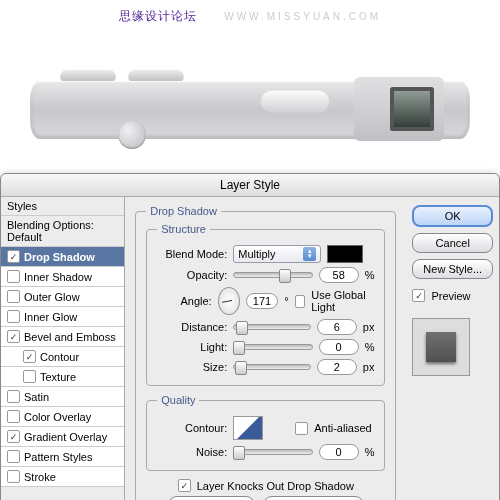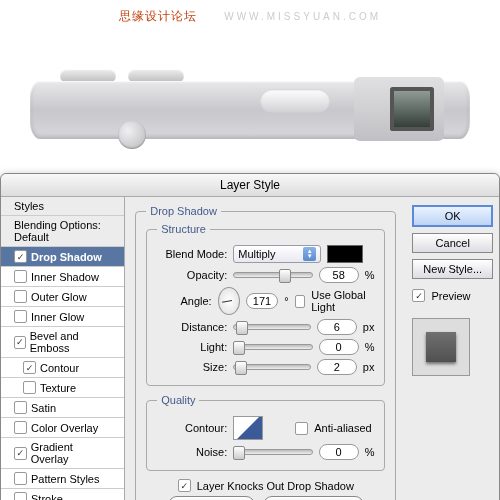--- a/index.html
+++ b/index.html
@@ -1,31 +1,31 @@
 <!DOCTYPE html>
 <html><head>
 <meta charset="utf-8">
 <style>
 body{margin:0;font-family:"Lucida Grande",Arial,sans-serif;font-size:11px;background:#fff;color:#000}
 .hdr{text-align:center;padding:8px 0;font-size:12px}
-.hdr .cn{color:#c2410c;letter-spacing:1px}
+.hdr .cn{color:#4c1d95;letter-spacing:1px}
 .hdr .url{font-family:Arial;font-size:10px;letter-spacing:3px;color:#ccc;margin-left:24px}
 .camera{height:120px;position:relative;margin:0 30px}
 .cambody{position:absolute;top:48px;left:0;right:0;height:58px;background:linear-gradient(#e8e8ea,#c8c8cc,#d8d8dc);border-radius:10px/18px;box-shadow:inset 0 1px 2px #fff,inset 0 -2px 4px rgba(0,0,0,.2)}
 .dial{position:absolute;top:36px;width:56px;height:14px;background:linear-gradient(#eee,#bbb);border-radius:7px;box-shadow:inset 0 1px 1px #fff}
 .dial.d1{left:30px}.dial.d2{left:98px}
 .knob{position:absolute;top:88px;left:88px;width:28px;height:28px;border-radius:50%;background:radial-gradient(circle at 35% 35%,#f0f0f2,#b8b8bc);box-shadow:inset 0 -1px 2px rgba(0,0,0,.3)}
 .flash{position:absolute;top:56px;left:230px;width:70px;height:24px;border-radius:12px;background:linear-gradient(#fff,#d0d0d4);box-shadow:inset 0 1px 2px rgba(0,0,0,.2)}
 .view{position:absolute;top:44px;right:26px;width:90px;height:64px;background:linear-gradient(#e0e0e2,#c0c0c4);border-radius:6px}
 .view::after{content:"";position:absolute;top:10px;right:10px;width:44px;height:44px;background:linear-gradient(#9aa5a0,#2a3530);border-radius:3px;box-shadow:inset 0 0 0 4px #555}
 .dialog{border:1px solid #888;border-radius:6px 6px 0 0;margin-top:20px;background:#ececec;box-shadow:0 2px 8px rgba(0,0,0,.3)}
 .title{background:linear-gradient(#f8f8f8,#ddd);text-align:center;padding:4px;border-bottom:1px solid #aaa;border-radius:6px 6px 0 0;font-size:12px}
 .body{display:flex}
 .styles{width:130px;border-right:1px solid #aaa}
-.srow{padding:3px 13px;border-bottom:1px solid #ccc;background:#fff;display:flex;align-items:center;gap:4px;cursor:default}
+.srow{padding:3px 6px;border-bottom:1px solid #ccc;background:#fff;display:flex;align-items:center;gap:4px;cursor:default}
 .srow.hdrrow{background:#ececec;font-weight:normal}
 .srow.sel{background:#5976a3;color:#fff}
 .srow.indent{padding-left:22px}
 .cb{width:11px;height:11px;border:1px solid #999;border-radius:2px;background:#fff;display:inline-flex;align-items:center;justify-content:center;font-size:9px;color:#333}
 .cb.on::before{content:"✓"}
 .main{flex:1;padding:8px 10px}
 fieldset{border:1px solid #aaa;border-radius:4px;margin:0 0 8px 0;padding:6px 10px}
 legend{color:#445a8a;padding:0 4px}
 .row{display:flex;align-items:center;margin:4px 0;gap:6px}
 .lbl{width:70px;text-align:right}
@@ -33,21 +33,21 @@
 .select .arr{margin-left:auto;width:13px;height:14px;background:linear-gradient(#8ab4e8,#5a8ad0);border-radius:2px;display:flex;flex-direction:column;align-items:center;justify-content:center;color:#fff;font-size:6px;line-height:5px}
 .swatch{width:34px;height:16px;background:#000;border:1px solid #666}
 .slider{flex:1;height:14px;position:relative;display:flex;align-items:center;max-width:120px}
 .slider .track{height:4px;background:linear-gradient(#bbb,#eee);border:1px solid #999;border-radius:3px;width:100%}
 .slider .thumb{position:absolute;top:1px;width:10px;height:12px;background:linear-gradient(#fff,#ccc);border:1px solid #888;border-radius:2px}
 .num{width:34px;text-align:center;border:1px solid #999;border-radius:8px;background:#fff;padding:1px 2px}
 .anglectl{width:26px;height:26px;border:1px solid #999;border-radius:50%;background:radial-gradient(#fff,#ddd);position:relative}
 .anglectl::after{content:"";position:absolute;width:10px;height:1px;background:#333;top:12px;left:3px;transform-origin:right;transform:rotate(-10deg)}
 .contour{width:28px;height:22px;border:1px solid #999;background:linear-gradient(135deg,#fff 48%,#3a5a9a 52%)}
 .btns{width:85px;padding:8px 6px;display:flex;flex-direction:column;gap:6px;align-items:stretch}
-.btn{border:1px solid #888;border-radius:0;background:linear-gradient(#fff,#dcdce2);padding:3px 1px;text-align:center;cursor:default}
+.btn{border:1px solid #888;border-radius:8px;background:linear-gradient(#fff,#dcdce2);padding:3px 1px;text-align:center;cursor:default}
 .btn.primary{border:2px solid #5a8ad8;background:linear-gradient(#eaf2ff,#bcd4f5)}
 .prev{width:56px;height:56px;border:1px solid #999;background:#ddd;margin-top:6px;display:flex;align-items:center;justify-content:center}
 .prev div{width:30px;height:30px;background:linear-gradient(#707070,#505050);box-shadow:0 2px 3px rgba(0,0,0,.5)}
 .botbtns{display:flex;gap:8px;justify-content:center;margin-top:4px}
 .botbtns .btn{border-radius:10px;padding:2px 10px}
 </style>
 </head>
 <body>
 
 <div class="hdr">

